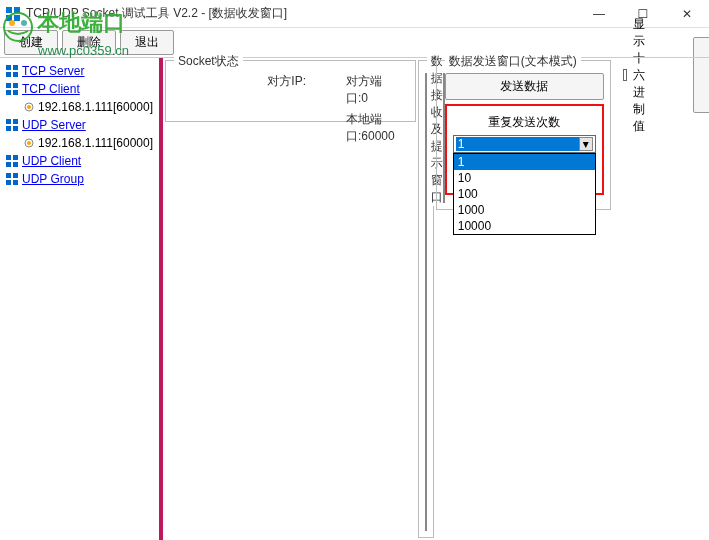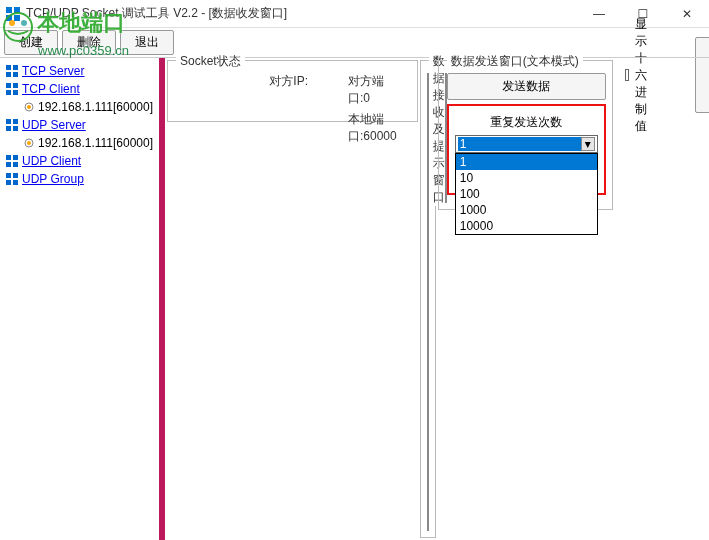--- a/index.html
+++ b/index.html
@@ -13,21 +13,21 @@
 
 .watermark { position: absolute; top: 8px; left: 2px; z-index: 5; pointer-events: none; opacity: 0.9; }
 .watermark-text { font-family: "STXingkai", cursive; font-size: 22px; color: #2aa82a; font-weight: bold; text-shadow: 0 0 2px #fff; }
 .watermark-url { font-size: 13px; color: #15803d; margin-left: 36px; text-shadow: 0 0 2px #fff; }
 .watermark-logo { width: 32px; height: 32px; display: inline-block; vertical-align: middle; }
 
 .toolbar { height: 30px; border-bottom: 1px solid #ccc; display: flex; align-items: center; padding: 2px 4px; gap: 4px; position: relative; }
 .tool-btn { padding: 3px 14px; border: 1px solid #999; background: #f5f5f5; cursor: pointer; border-radius: 2px; }
 
 .main { display: flex; height: calc(100% - 58px); }
-.sidebar { width: 223px; background: #fff; border-right: 6px solid #be185d; padding: 4px 2px; }
+.sidebar { width: 223px; background: #fff; border-right: 4px solid #be185d; padding: 4px 2px; }
 .tree-item { display: flex; align-items: center; padding: 2px 4px; cursor: pointer; gap: 4px; }
 .tree-item.child { padding-left: 22px; }
 .tree-icon { width: 12px; height: 12px; flex-shrink: 0; }
 .tree-label { color: #0000ee; text-decoration: underline; white-space: nowrap; }
 .tree-label.black { color: #000; text-decoration: none; }
 .bullet-icon { width: 10px; height: 10px; }
 
 .content { flex: 1; display: flex; flex-direction: row; padding: 2px; gap: 2px; }
 
 .fieldset { border: 1px solid #bbb; position: relative; }

